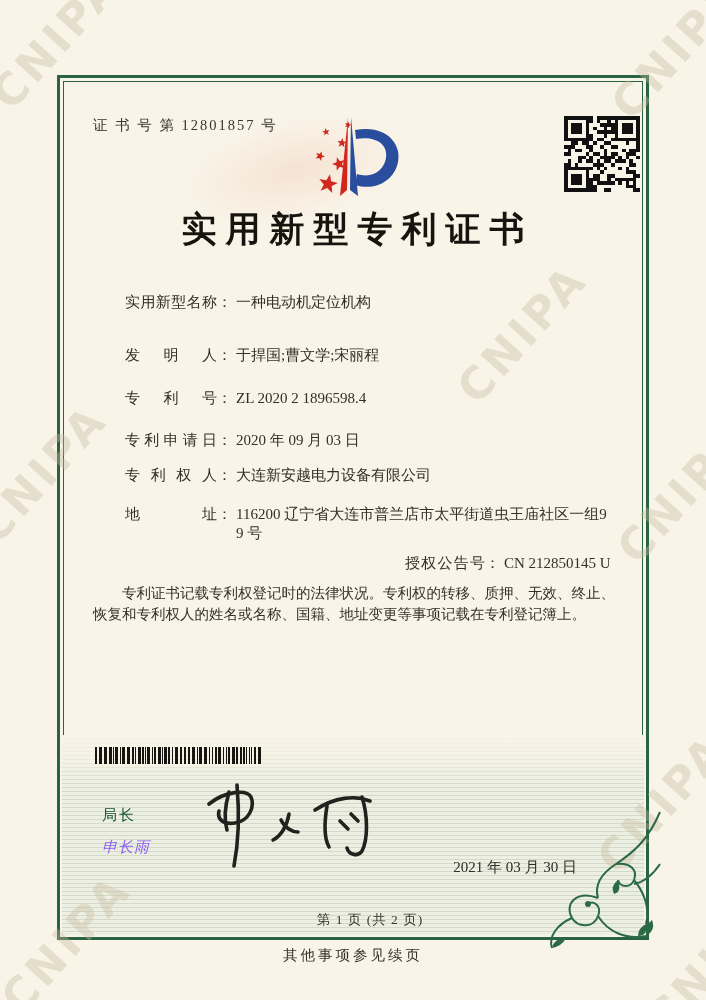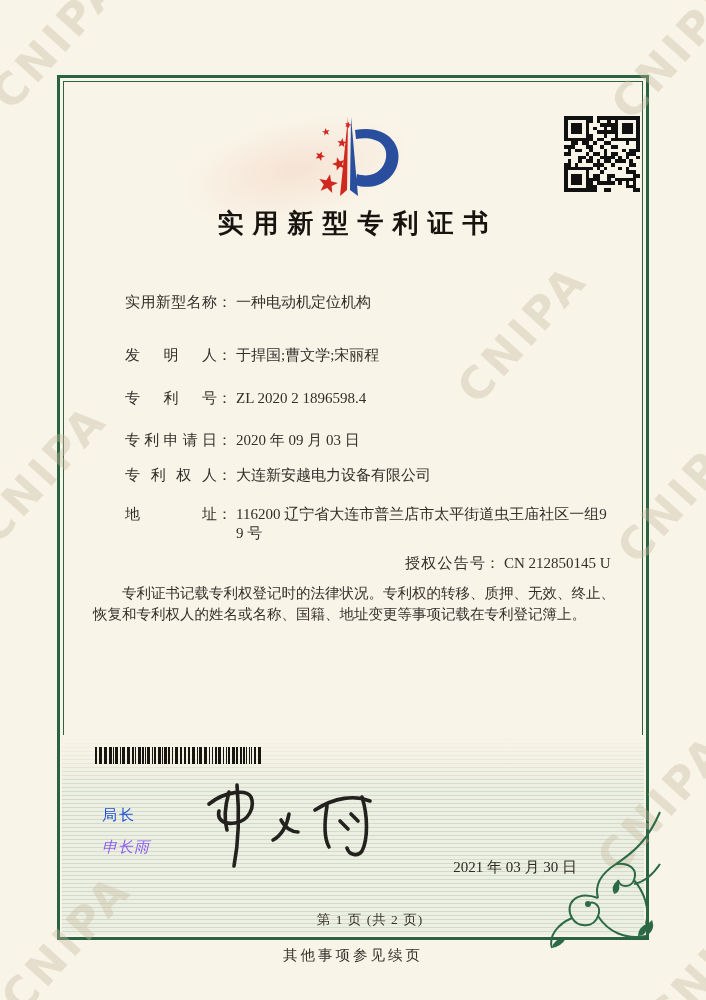--- a/index.html
+++ b/index.html
@@ -28,34 +28,34 @@
   .certno{position:absolute;left:93px;top:116px;font-size:14.5px;letter-spacing:2px;color:#3a362f;}
 
   .logo{position:absolute;left:282px;top:110px;width:136px;height:92px;}
   .smudge{position:absolute;left:170px;top:115px;width:250px;height:110px;z-index:2;
           background:radial-gradient(ellipse at center,rgba(228,150,120,0.18),rgba(228,150,120,0) 65%);
           transform:rotate(-12deg);}
 
   .qr{position:absolute;left:564px;top:116px;width:76px;height:76px;}
 
   .title{position:absolute;left:0;right:0;top:206px;text-align:center;
-         font-size:26px;font-weight:bold;letter-spacing:9px;text-indent:9px;color:#17140f;}
+         font-size:35px;font-weight:bold;letter-spacing:9px;text-indent:9px;color:#17140f;}
 
   .row{position:absolute;left:93px;font-size:15px;color:#332f29;white-space:nowrap;}
   .flabel{display:inline-block;width:92px;text-align:justify;text-align-last:justify;vertical-align:top;margin-left:32px;}
   .fval{margin-left:4px;}
   .fval.pre{white-space:pre-line;display:inline-block;vertical-align:top;max-width:420px;}
 
   .body-text{position:absolute;left:93px;top:583px;width:522px;font-size:14.5px;
              line-height:21px;text-align:justify;color:#35312a;}
   .body-text p{margin:0;text-indent:2em;}
 
   .barcode{position:absolute;left:95px;top:747px;width:168px;height:17px;}
 
-  .sig-title{position:absolute;left:102px;top:806px;font-size:15px;color:#1d4ed8;letter-spacing:2px;}
+  .sig-title{position:absolute;left:102px;top:806px;font-size:15px;color:#14532d;letter-spacing:2px;}
   .sig-name{position:absolute;left:102px;top:838px;font-size:15px;color:#8b5cf6;letter-spacing:1px;font-style:italic;}
   .sig-script{position:absolute;left:185px;top:776px;width:205px;height:95px;}
   .sig-date{position:absolute;left:430px;top:858px;width:170px;text-align:center;font-size:15px;color:#2e2a24;}
 
   .pagenum{position:absolute;left:0;right:0;top:911px;text-align:center;font-size:13.5px;color:#3a362f;letter-spacing:1px;padding-left:34px;}
   .note{position:absolute;left:0;right:0;top:946px;text-align:center;font-size:14.5px;color:#33302a;letter-spacing:3px;z-index:3;}
 
   .flourish{position:absolute;right:42px;bottom:48px;width:128px;height:142px;z-index:4;}
 </style>
 </head>
@@ -74,20 +74,21 @@
 
   <div class="smudge"></div>
 
   <div class="frame">
     <div class="frame-inner"></div>
     <div class="band"></div>
   </div>
 
   <div class="content">
 
+    <div class="certno">证 书 号 第 12801857 号</div>
 
     <div class="logo">
       <svg width="136" height="92" viewBox="0 0 136 92">
         <g id="logo-stars" fill="#d0281e">
             <polygon points="48.0,64.2 49.1,71.2 55.9,72.9 49.7,76.1 50.2,83.1 45.2,78.1 38.6,80.8 41.8,74.5 37.3,69.1 44.3,70.2"></polygon>
             <polygon points="54.9,47.3 57.9,51.2 62.7,50.0 59.9,54.0 62.6,58.2 57.9,56.8 54.7,60.6 54.6,55.7 50.0,53.9 54.6,52.2"></polygon>
             <polygon points="39.9,41.4 39.8,44.9 43.0,46.4 39.6,47.4 39.1,50.9 37.2,47.9 33.7,48.6 35.9,45.8 34.2,42.7 37.5,44.0"></polygon>
             <polygon points="60.5,28.0 61.4,31.4 64.9,31.9 61.9,33.8 62.5,37.3 59.8,35.1 56.7,36.7 57.9,33.4 55.4,31.0 58.9,31.2"></polygon>
             <polygon points="43.2,18.1 44.7,20.5 47.5,20.0 45.7,22.2 46.9,24.7 44.3,23.6 42.3,25.6 42.5,22.8 40.0,21.5 42.8,20.9"></polygon>
             <polygon points="67.0,11.7 67.2,14.1 69.5,15.0 67.2,15.8 67.1,18.3 65.6,16.4 63.2,17.1 64.5,15.0 63.1,13.0 65.5,13.6"></polygon>

